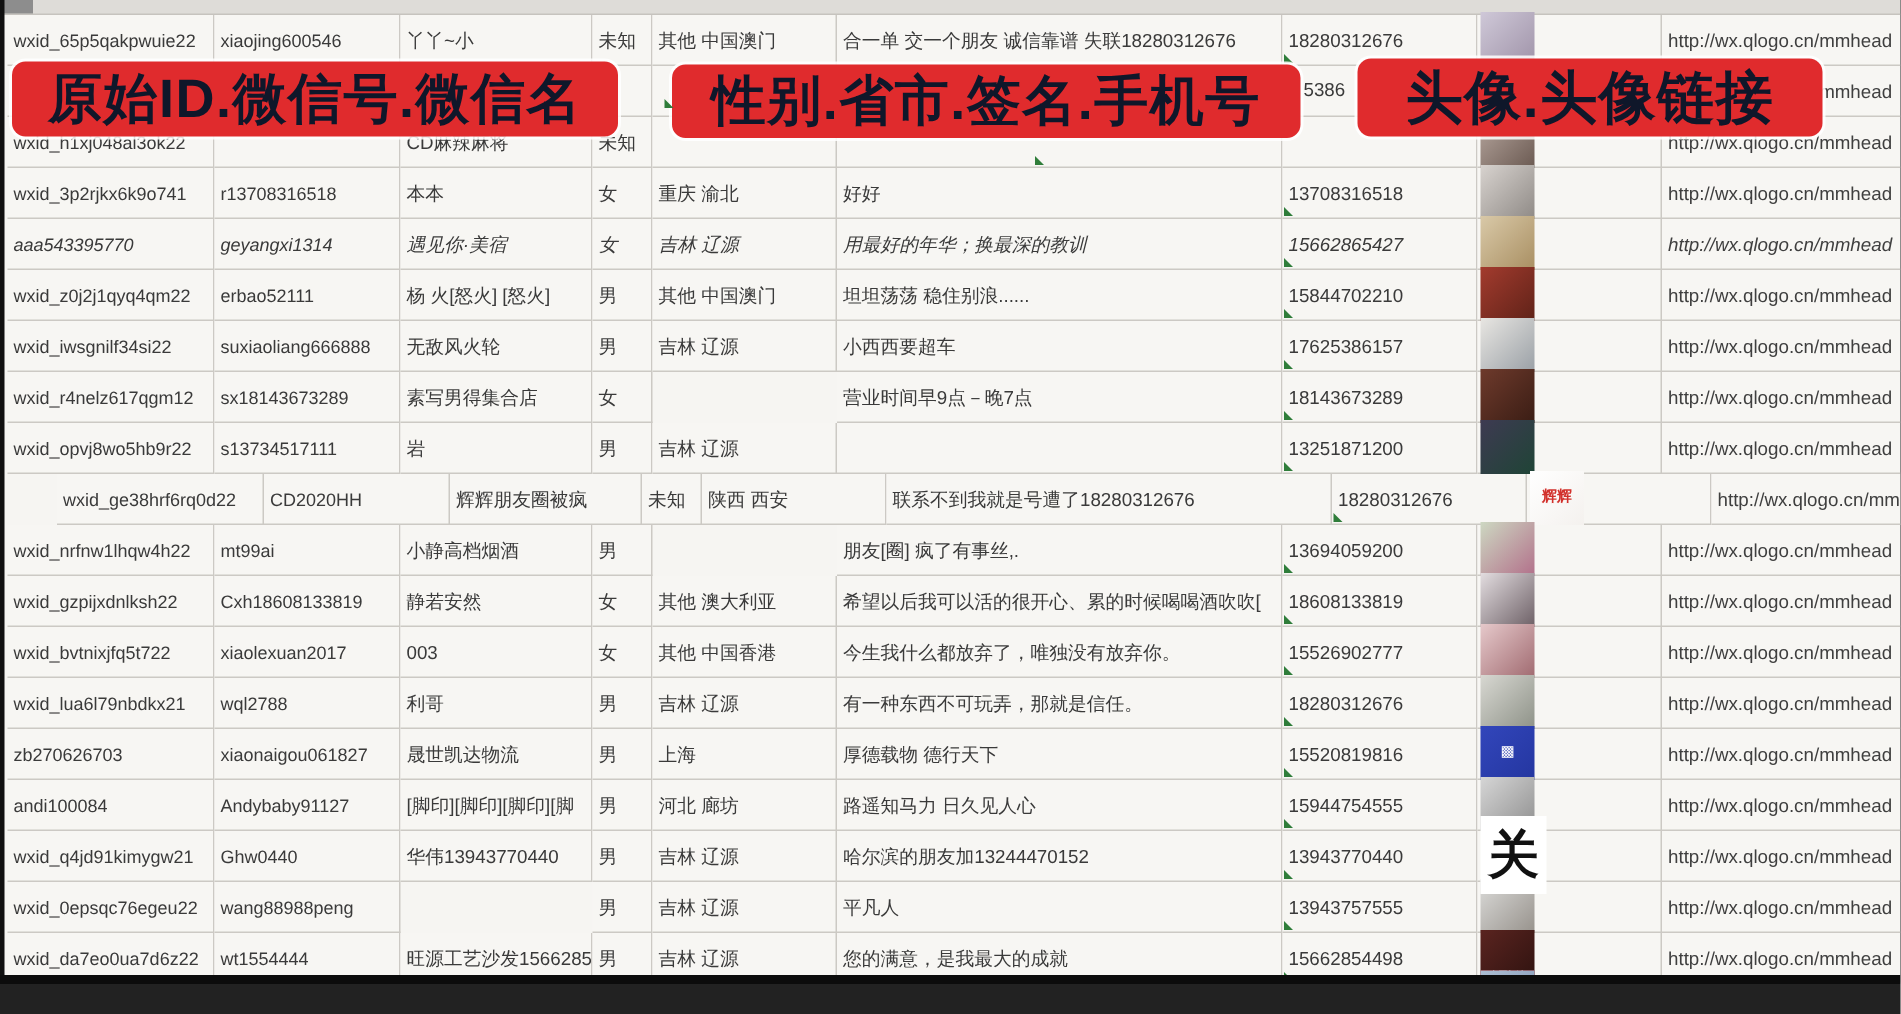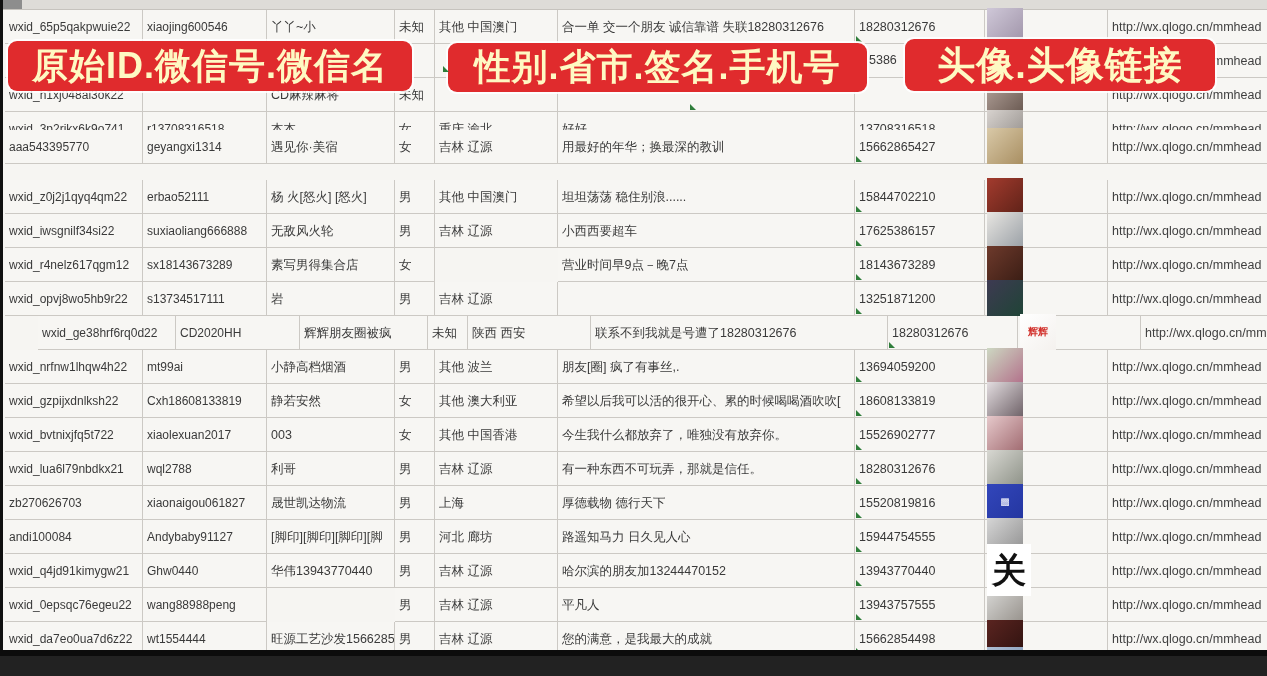--- a/index.html
+++ b/index.html
@@ -26,21 +26,21 @@
   
   .gmark{position:absolute;width:0;height:0;border-bottom:6px solid #2f7d3a;border-right:6px solid transparent;}
   .gmark-cell{left:1px;bottom:1px;}
   
   .avatar{position:relative;width:36px;height:36px;margin-top:-1px;display:flex;align-items:center;justify-content:center;
           font-size:10px;font-weight:bold;overflow:hidden;flex:none;}
   .avatar.big{width:44px;height:52px;font-size:34px;font-weight:bold;background:#fff;z-index:3;}
   .avatar .strip{position:absolute;left:0;right:0;bottom:1px;background:#c9211e;color:#fff;font-size:6px;
                  font-weight:bold;text-align:center;line-height:8px;}
   
-  .banner{position:absolute;background:#e02b2d;color:#fef9c3;font-weight:bold;border-radius:9px;
+  .banner{position:absolute;background:#e02b2d;color:#0f172a;font-weight:bold;border-radius:9px;
           display:flex;align-items:center;justify-content:center;z-index:5;
           box-shadow:0 0 0 2px rgba(255,255,255,.85);letter-spacing:1px;}
   #banner-1{left:8px;top:41px;width:404px;height:50px;font-size:36px;}
   #banner-2{left:448px;top:43px;width:419px;height:49px;font-size:36px;}
   #banner-3{left:905px;top:39px;width:310px;height:52px;font-size:38px;}
   
   .fragment{position:absolute;left:869px;top:53px;font-size:12.5px;z-index:1;}
   
   .scroll-strip{position:absolute;left:0;bottom:0;width:1267px;height:6px;background:#0c0c0c;}
   .scroll-thumb{position:absolute;left:215px;top:658px;width:530px;height:18px;background:#474747;border-radius:9px;z-index:6;}
@@ -98,21 +98,21 @@
         <div class="cell c-name">本本</div>
         <div class="cell c-gender">女</div>
         <div class="cell c-region">重庆 渝北</div>
         <div class="cell c-sig">好好</div>
         <div class="cell c-phone">13708316518<div class="gmark gmark-cell"></div></div>
         <div class="cell c-avatar">
           <div class="avatar" style="background: linear-gradient(135deg, rgb(216, 211, 207), rgb(143, 138, 134));"></div>
         </div>
         <div class="cell c-url">http://wx.qlogo.cn/mmhead</div>
       </div>
-      <div class="row" style="top: 130px;">
+      <div class="row" style="top: 146px; font-style: italic;">
         <div class="cell c-wxid">aaa543395770</div>
         <div class="cell c-id">geyangxi1314</div>
         <div class="cell c-name">遇见你·美宿</div>
         <div class="cell c-gender">女</div>
         <div class="cell c-region">吉林 辽源</div>
         <div class="cell c-sig">用最好的年华；换最深的教训</div>
         <div class="cell c-phone">15662865427<div class="gmark gmark-cell"></div></div>
         <div class="cell c-avatar">
           <div class="avatar" style="background: linear-gradient(135deg, rgb(217, 201, 168), rgb(169, 143, 98));"></div>
         </div>
@@ -180,21 +180,20 @@
         <div class="cell c-avatar">
           <div class="avatar" style="background: linear-gradient(135deg, rgb(255, 255, 255), rgb(244, 241, 238)); color: rgb(210, 49, 44);">辉辉</div>
         </div>
         <div class="cell c-url">http://wx.qlogo.cn/mmhead</div>
       </div>
       <div class="row" style="top: 350px;">
         <div class="cell c-wxid">wxid_nrfnw1lhqw4h22</div>
         <div class="cell c-id">mt99ai</div>
         <div class="cell c-name">小静高档烟酒</div>
         <div class="cell c-gender">男</div>
-        <div class="cell c-region">其他 波兰</div>
         <div class="cell c-sig">朋友[圈] 疯了有事丝,.</div>
         <div class="cell c-phone">13694059200<div class="gmark gmark-cell"></div></div>
         <div class="cell c-avatar">
           <div class="avatar" style="background: linear-gradient(135deg, rgb(205, 216, 194), rgb(178, 112, 138));"></div>
         </div>
         <div class="cell c-url">http://wx.qlogo.cn/mmhead</div>
       </div>
       <div class="row" style="top: 384px;">
         <div class="cell c-wxid">wxid_gzpijxdnlksh22</div>
         <div class="cell c-id">Cxh18608133819</div>

